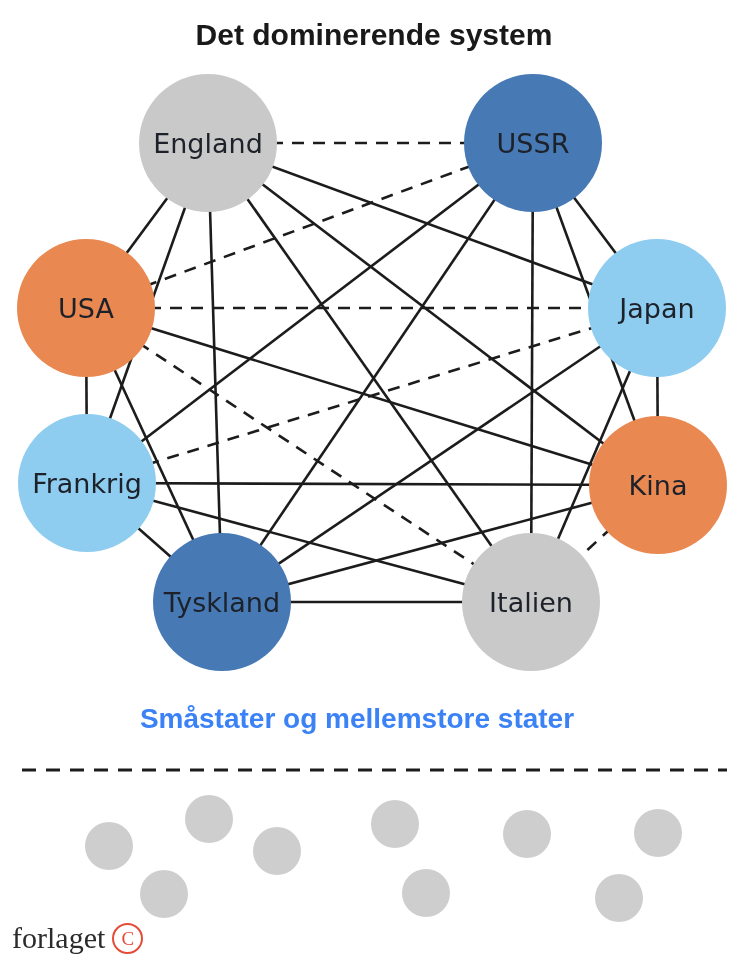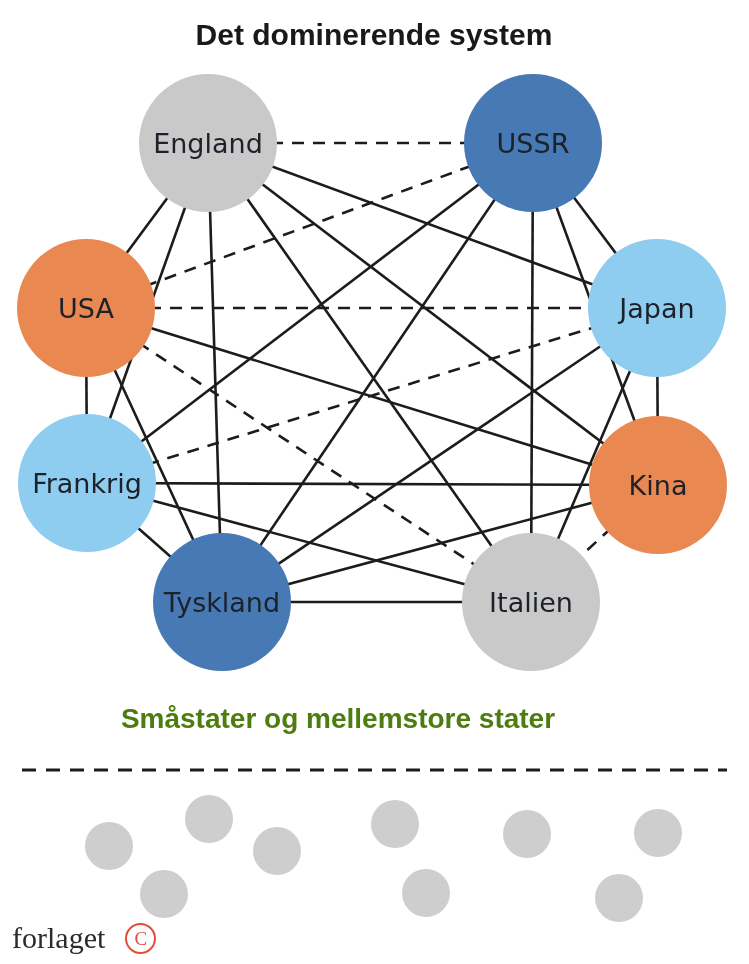--- a/index.html
+++ b/index.html
@@ -9,35 +9,35 @@
     background:#ffffff;
     overflow:hidden;
     font-family:"Liberation Sans",sans-serif;
   }
   .title{
     position:absolute;top:18px;left:374px;transform:translateX(-50%);
     font-family:"Liberation Sans",sans-serif;
     font-size:30px;font-weight:bold;color:#191919;white-space:nowrap;
   }
   .subtitle{
-    position:absolute;top:703px;left:338px;transform:translateX(-50%);
+    position:absolute;top:703px;left:357px;transform:translateX(-50%);
     font-family:"Liberation Sans",sans-serif;
-    font-size:28px;font-weight:bold;color:#4d7c0f;white-space:nowrap;
+    font-size:28px;font-weight:bold;color:#3b82f6;white-space:nowrap;
   }
   #network-svg{position:absolute;top:0;left:0;}
   .edge{stroke:#1c1c1c;stroke-width:2.6;}
   .edge.dashed{stroke-dasharray:12 9;}
   .separator{stroke:#1c1c1c;stroke-width:3.2;stroke-dasharray:14 10;}
   .node-label{
     font-family:"DejaVu Sans","Liberation Sans",sans-serif;
     font-size:27px;fill:#1d2129;
   }
   .footer{
     position:absolute;left:12px;top:921px;
-    display:flex;align-items:center;gap:20px;
+    display:flex;align-items:center;gap:7px;
     font-family:"Liberation Serif",serif;
     font-size:30px;color:#2b2b2b;
   }
   .copyright-circle{
     width:27px;height:27px;border:2.5px solid #e64b38;border-radius:50%;
     display:inline-flex;align-items:center;justify-content:center;
     font-family:"Liberation Serif",serif;
     font-size:19px;color:#e64b38;line-height:1;
   }
 </style>

